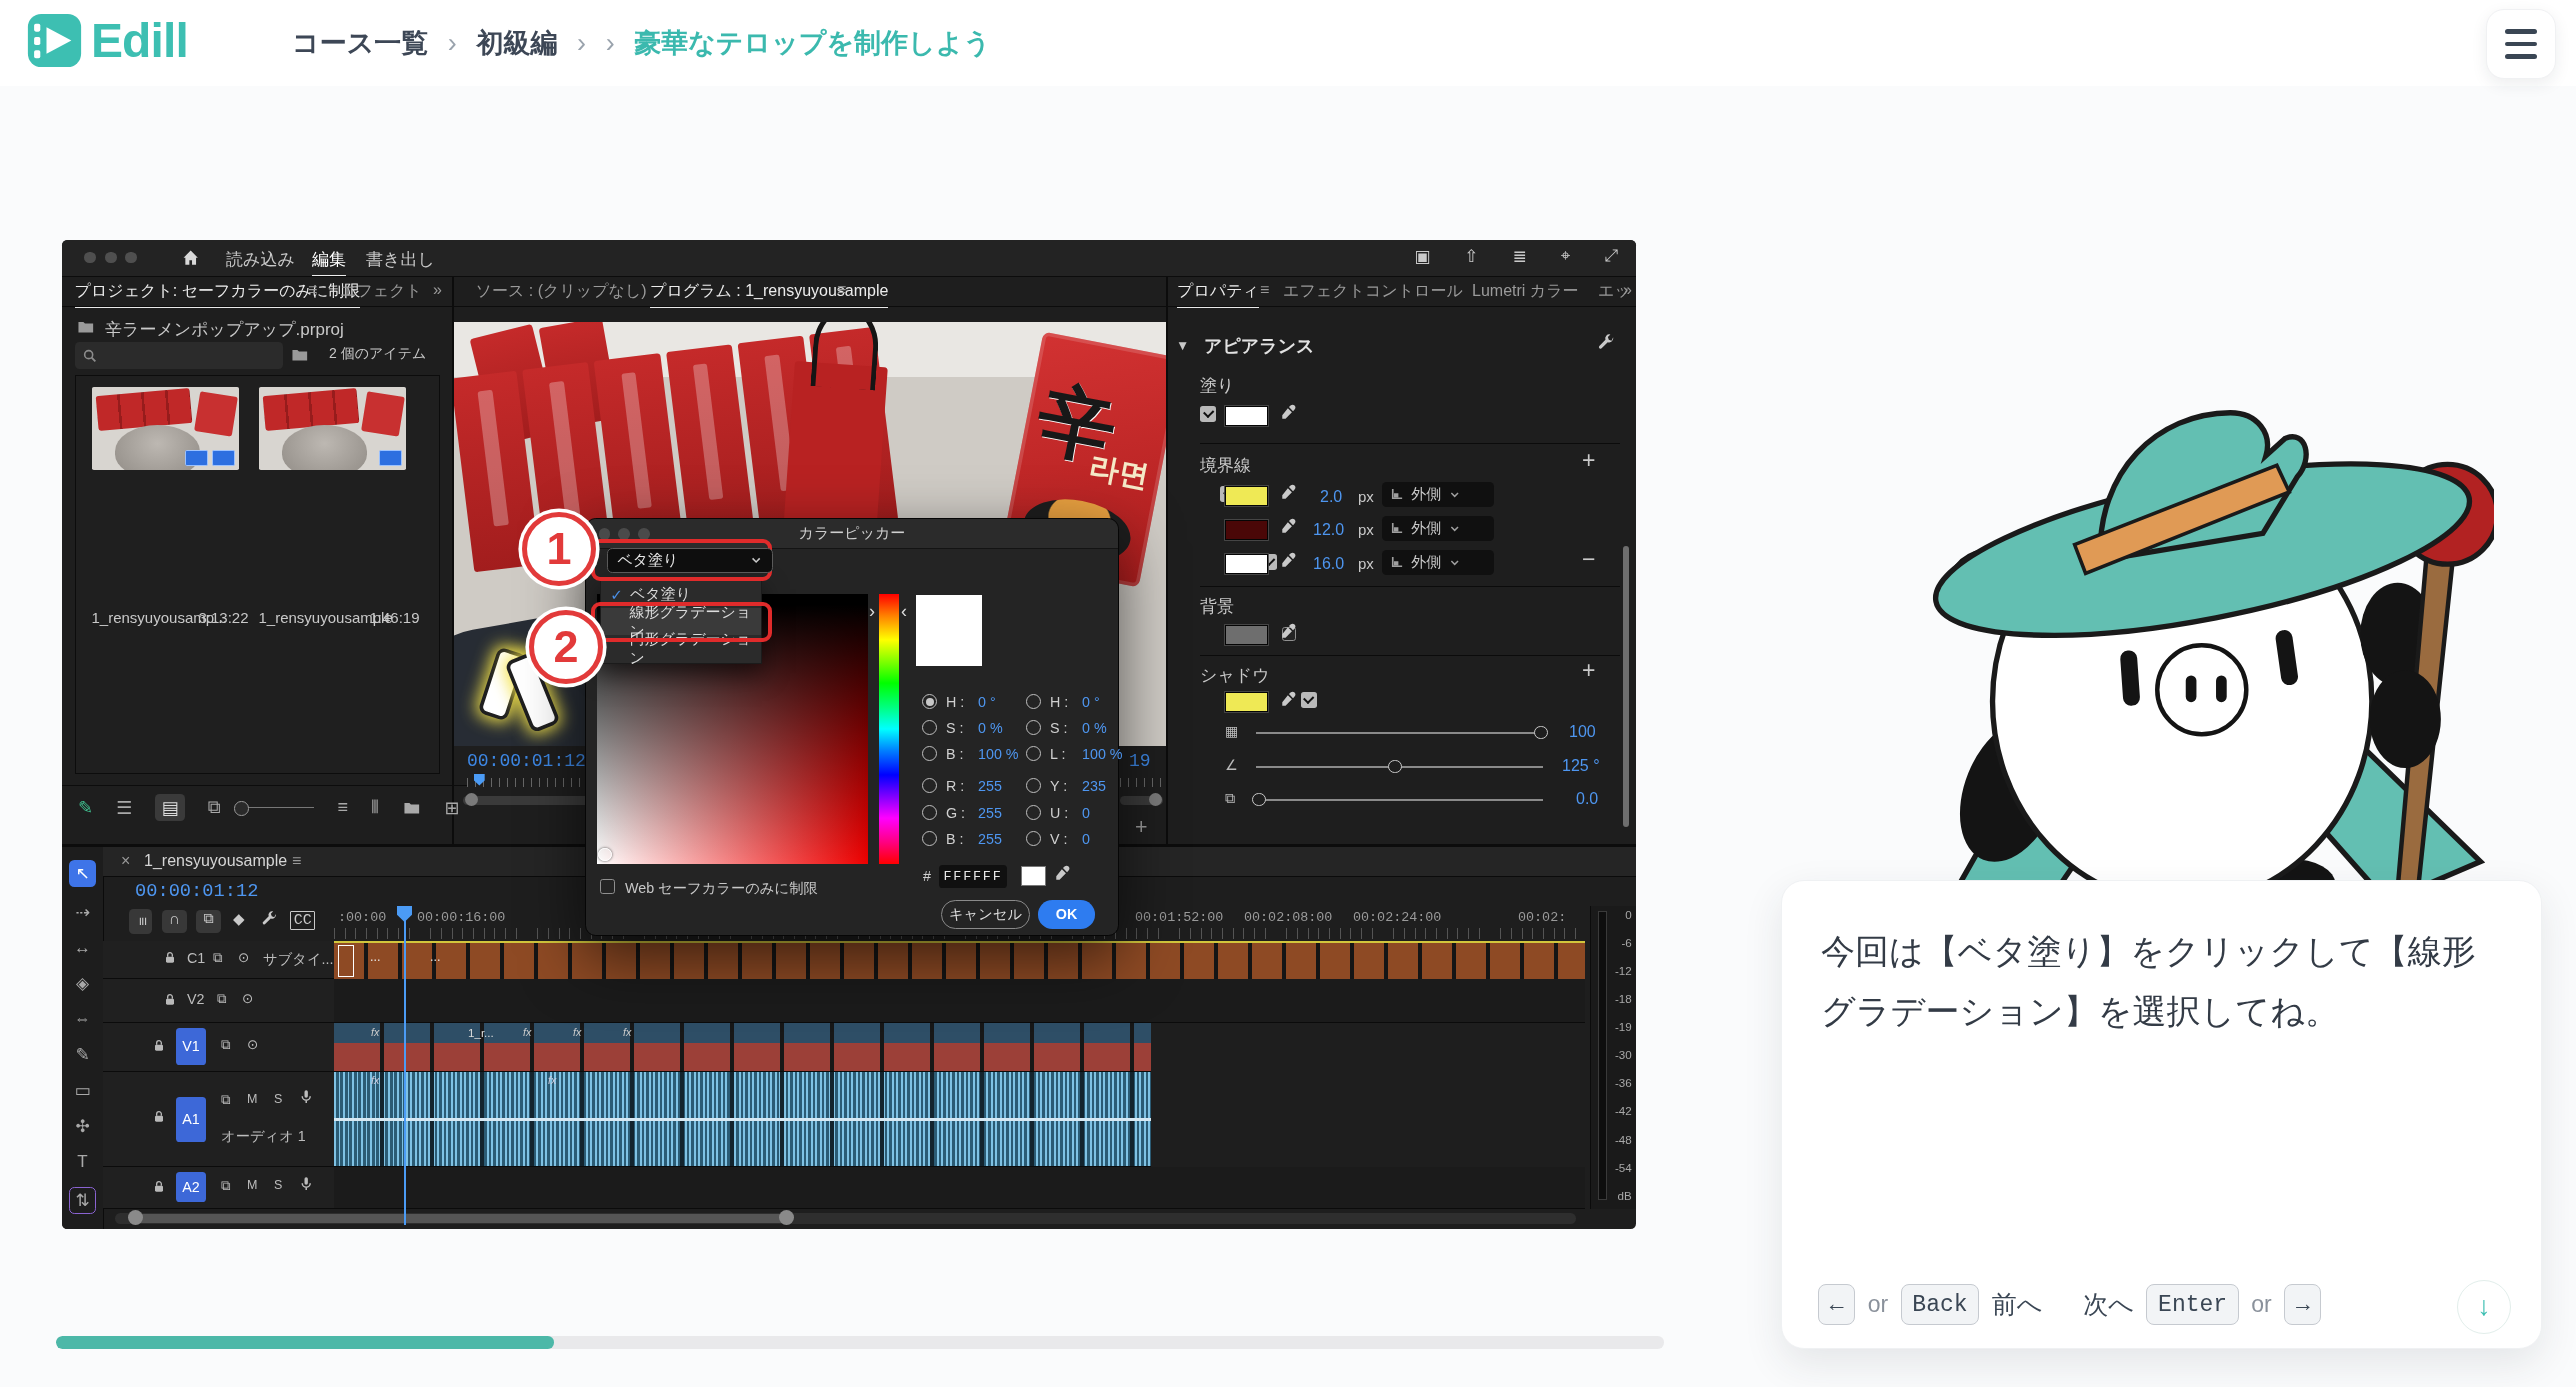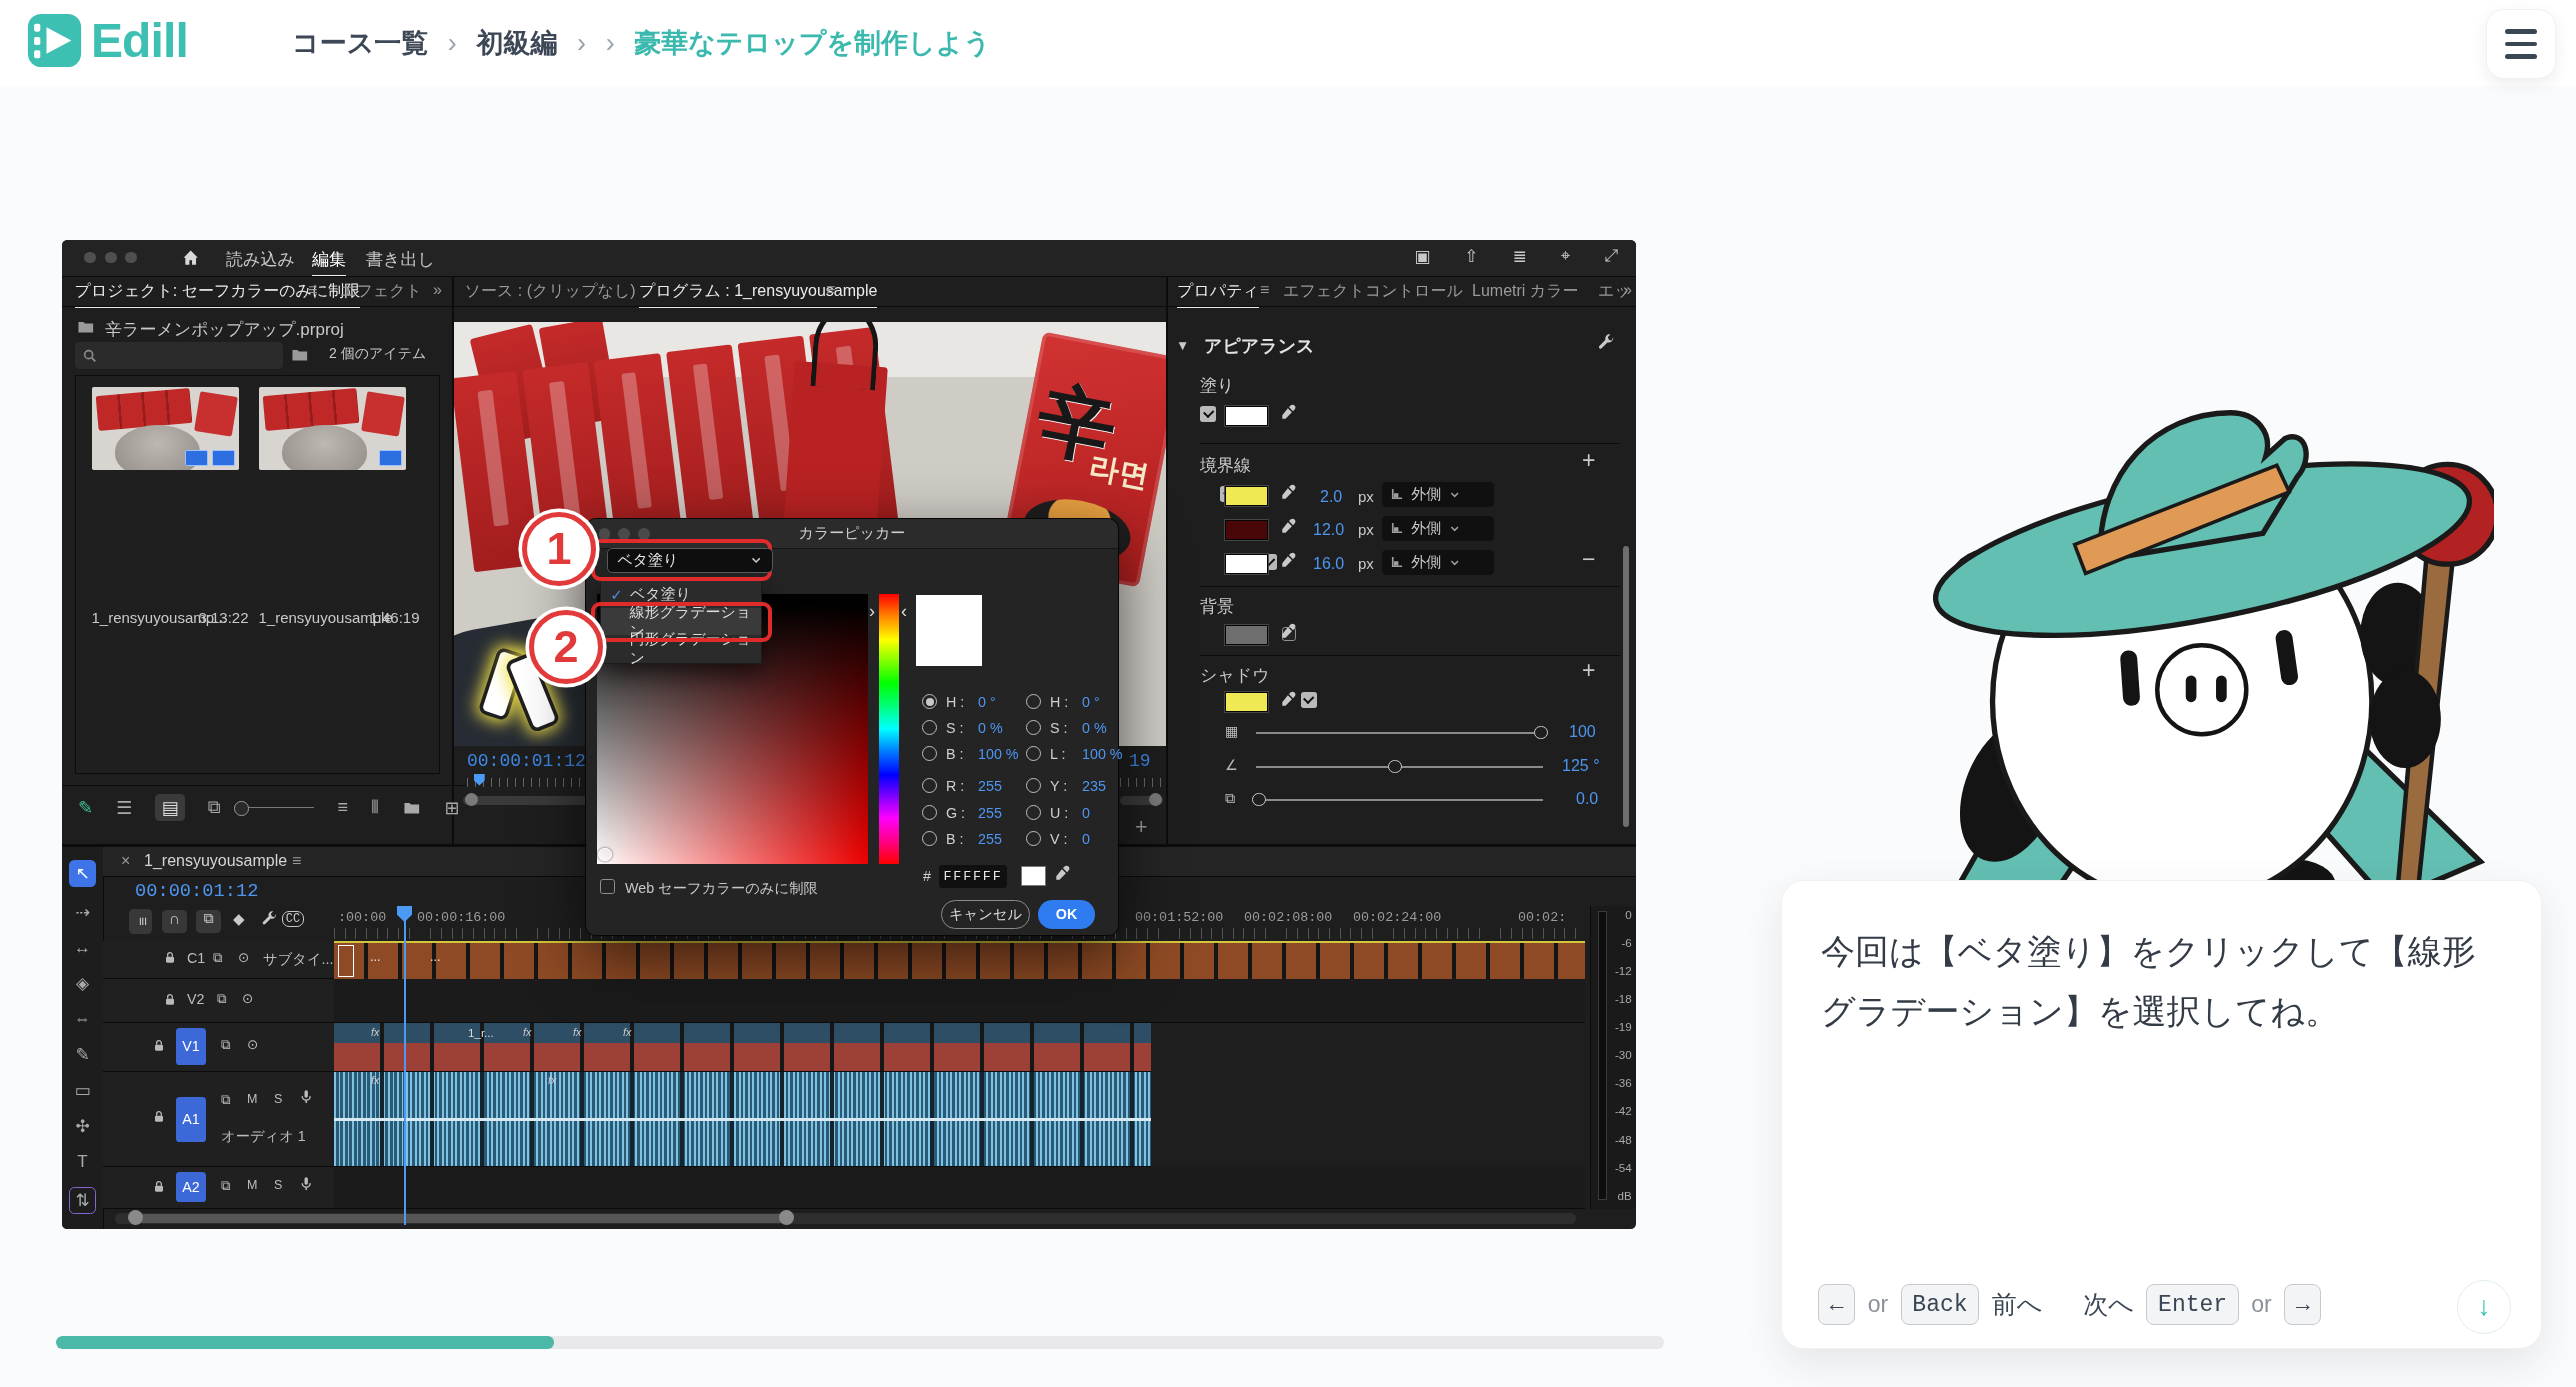--- a/index.html
+++ b/index.html
@@ -294,21 +294,21 @@
     <span class="zoom-slider"></span>
     <span>≡</span>
     <span>⦀</span>
     <svg class="ic" style="color:#A9A9A9" width="19.6" height="19.6" viewBox="0 0 22 22">
         <use href="#i-folder"></use>
       </svg>
     <span>⊞</span>
   </div>
 
   
-  <div class="tabrow" style="left:383px;width:713px">
+  <div class="tabrow" style="left:394px;width:713px">
     <span class="ptab txt" style="left:19.6px">ソース : (クリップなし)</span>
     <span class="ptab active txt" style="left:194px">プログラム : 1_rensyuyousample</span>
     <span class="ptab" style="left:381px">≡</span>
   </div>
 
   
   <div class="video">
     <div class="fuzz"></div>
     <div class="gar-hi" style="left:4%;top:2%;width:9%;height:26%;transform:rotate(-14deg)"></div>
     <div class="gar-hi" style="left:13%;top:0%;width:9%;height:24%;transform:rotate(-10deg)"></div>
@@ -489,21 +489,21 @@
   <span class="abs txt mono" style="left:73px;top:640px;font-size:18.7px;color:#4E96F0">00:00:01:12</span>
 
   
   <span class="abs" style="left:66px;top:670px;width:25px;height:23px;background:#383838;border-radius:4.5px;text-align:center;color:#C9C9C9;transform:rotate(90deg);font-size:15px">≡</span>
   <span class="abs" style="left:100px;top:670px;width:25px;height:23px;background:#383838;border-radius:4.5px;text-align:center;color:#C9C9C9;font-size:16px">∩</span>
   <span class="abs" style="left:134px;top:670px;width:25px;height:23px;background:#383838;border-radius:4.5px;text-align:center;color:#C9C9C9;font-size:14.3px">⧉</span>
   <span class="abs" style="left:171px;top:670px;color:#C9C9C9;font-size:15px">◆</span>
   <svg class="ic abs" style="left:198px;top:670px;color:#C9C9C9" width="18" height="18" viewBox="0 0 20 20">
       <use href="#i-wrench"></use>
     </svg>
-  <span class="abs mono" style="left:220px;top:671px;border:1.8px solid #C9C9C9;border-radius:7px;font-size:12px;padding:0 2.7px;color:#C9C9C9">CC</span>
+  <span class="abs mono" style="left:228px;top:671px;border:1.8px solid #C9C9C9;border-radius:1px;font-size:15px;padding:0 2.7px;color:#C9C9C9">CC</span>
 
   
   <span class="ruler-lab txt mono" style="left:276px">:00:00</span>
   <span class="ruler-lab txt mono" style="left:355px">00:00:16:00</span>
   <span class="ruler-lab txt mono" style="left:1073px">00:01:52:00</span>
   <span class="ruler-lab txt mono" style="left:1182px">00:02:08:00</span>
   <span class="ruler-lab txt mono" style="left:1291px">00:02:24:00</span>
   <span class="ruler-lab txt mono" style="left:1456px">00:02:</span>
   <div class="ruler-ticks"></div>
 

